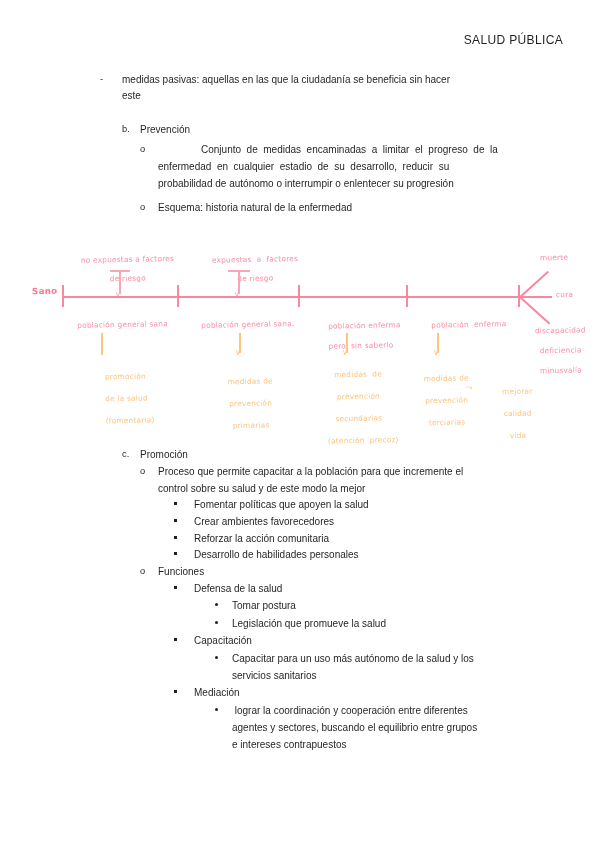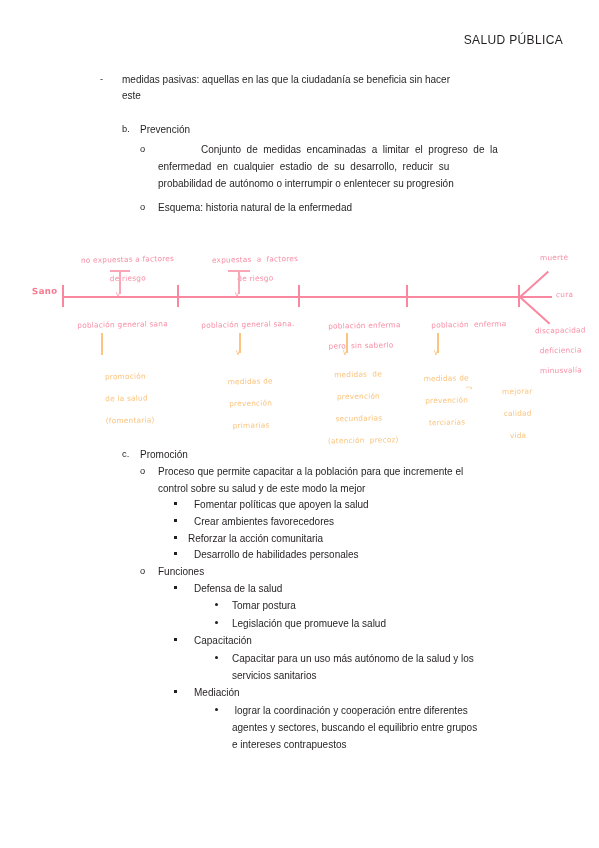--- a/index.html
+++ b/index.html
@@ -243,21 +243,21 @@
 
   <div class="circ" style="left:140px; top:466px;">o</div>
   <div class="line" style="left:158px; top:483px;">control sobre su salud y de este modo la mejor</div>
   <div class="line" style="left:158px; top:466px;">Proceso que permite capacitar a la población para que incremente el</div>
 
   <div class="sq" style="left:174px; top:502px;"></div>
   <div class="line" style="left:194px; top:499px;text-align:center;">Fomentar políticas que apoyen la salud</div>
   <div class="sq" style="left:174px; top:519px;"></div>
   <div class="line" style="left:194px; top:516px;">Crear ambientes favorecedores</div>
   <div class="sq" style="left:174px; top:536px;"></div>
-  <div class="line" style="left:188px; top:533px;">Reforzar la acción comunitaria</div>
+  <div class="line" style="left:194px; top:533px;">Reforzar la acción comunitaria</div>
   <div class="sq" style="left:174px; top:552px;"></div>
   <div class="line" style="left:194px; top:549px;">Desarrollo de habilidades personales</div>
 
   <div class="circ" style="left:140px; top:566px;">o</div>
   <div class="line" style="left:158px; top:566px;">Funciones</div>
 
   <div class="sq" style="left:174px; top:586px;"></div>
   <div class="line" style="left:194px; top:583px;">Defensa de la salud</div>
   <div class="dot" style="left:215px; top:603px;"></div>
   <div class="line" style="left:232px; top:600px;">Tomar postura</div>

